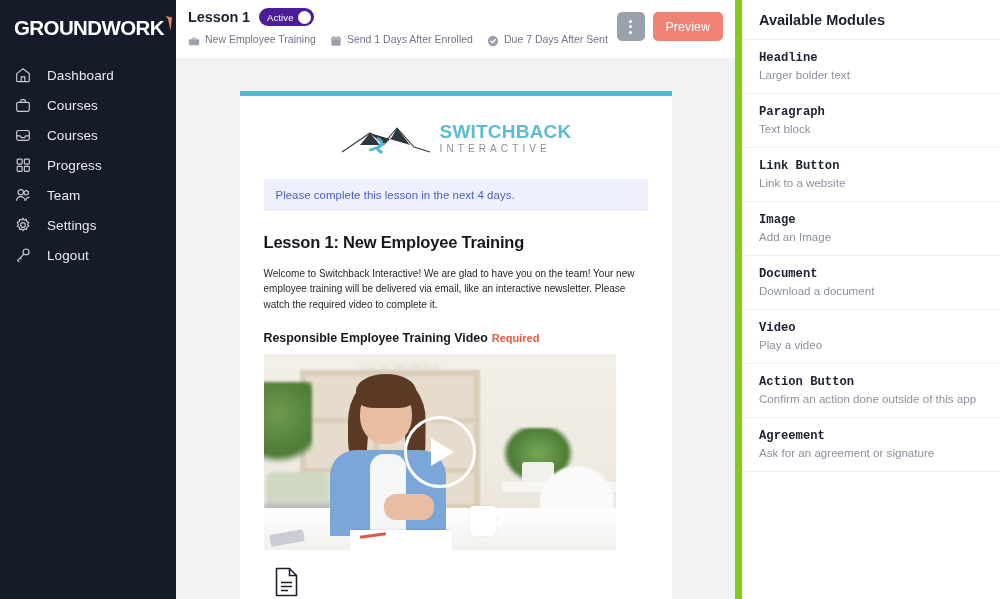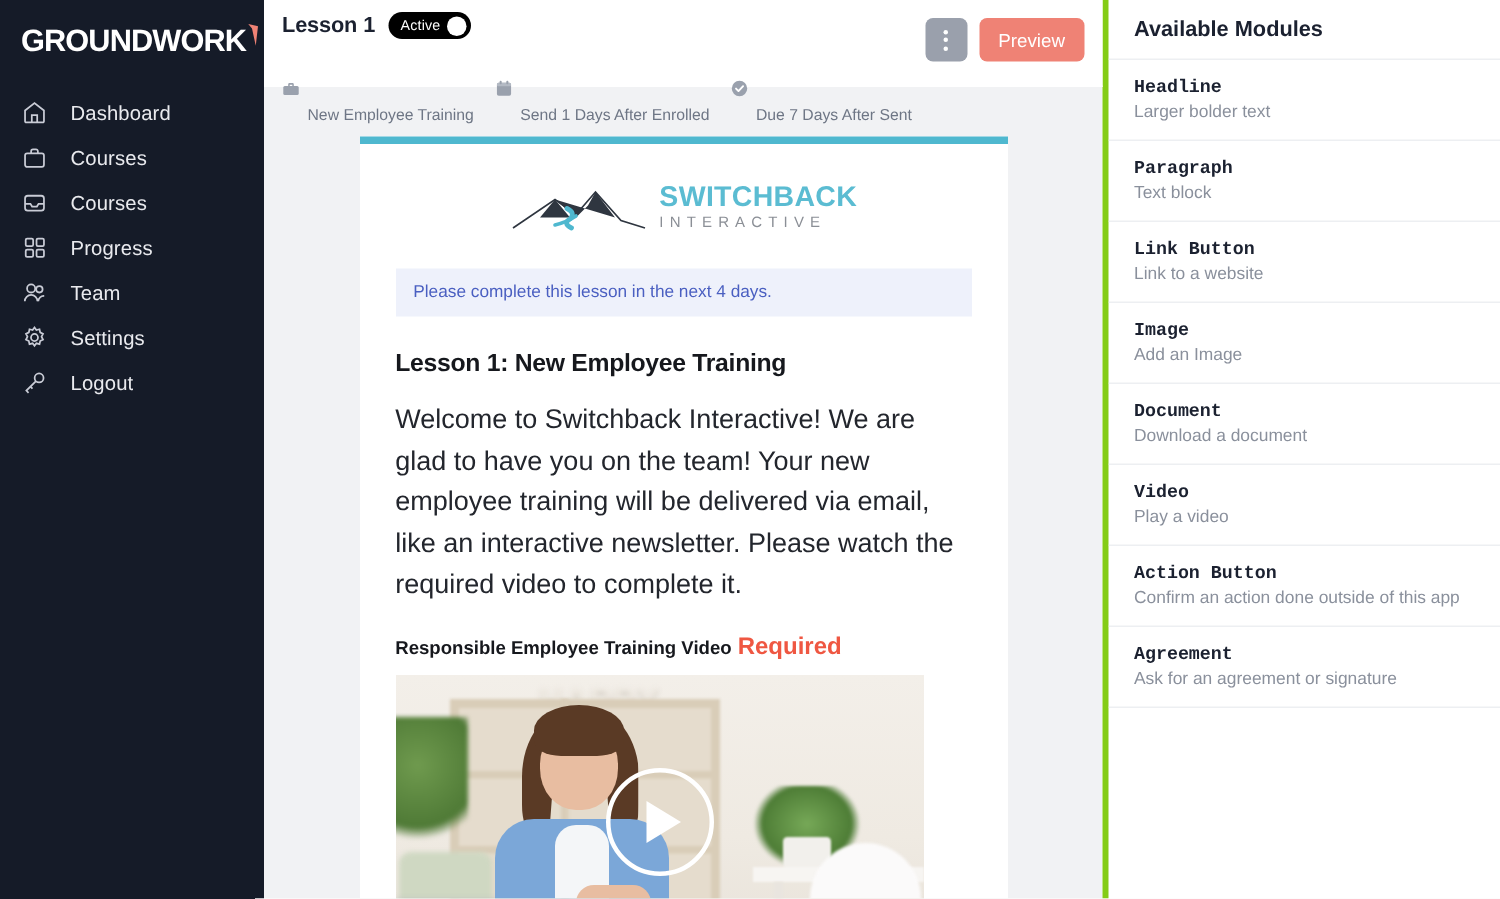--- a/index.html
+++ b/index.html
@@ -49,34 +49,34 @@
     background: #ffffff; height: 58px; flex: 0 0 58px;
     padding: 8px 12px 0 12px; position: relative;
     border-bottom: 1px solid #ffffff;
   }
   .topbar-row1 { display: flex; align-items: center; gap: 9px; }
   .lesson-title {
     font-size: 14.5px; font-weight: bold; color: #1b2130; letter-spacing: -0.1px;
   }
   .toggle-pill {
     display: inline-flex; align-items: center; gap: 4px;
-    background: #000000; border-radius: 999px;
+    background: #4c1d95; border-radius: 999px;
     height: 18px; padding: 0 3px 0 8px; cursor: pointer;
   }
   .toggle-pill .tp-label {
     font-size: 9.5px; color: #ffffff; font-weight: normal; letter-spacing: 0.1px;
   }
   .toggle-knob {
     width: 13px; height: 13px; border-radius: 50%; background: #ffffff;
   }
   .topbar-row2 {
     display: flex; align-items: center; gap: 14px; margin-top: 7px;
   }
   .chip { display: flex; align-items: center; gap: 5px; }
-  .chip-label { font-size: 10.5px; color: #6e7685; margin-top: 38px; }
+  .chip-label { font-size: 10.5px; color: #6e7685; }
   .chip-icon { width: 12px; height: 12px; flex: 0 0 12px; display:block; }
 
   .topbar-actions {
     position: absolute; right: 12px; top: 12px;
     display: flex; align-items: flex-end; gap: 8px;
   }
   .kebab-btn {
     width: 28px; height: 29px; border-radius: 5px; background: #9aa0ac;
     display: flex; flex-direction: column; align-items: center; justify-content: center;
     gap: 2.5px; cursor: pointer; border: none;
@@ -117,27 +117,27 @@
 
   .notice {
     background: #eef1fb; color: #4a5fc1; font-size: 11.5px;
     padding: 10px 12px; margin-bottom: 22px;
   }
   .headline {
     font-size: 16.5px; font-weight: bold; color: #16181d;
     letter-spacing: -0.2px; margin-bottom: 14px;
   }
   .paragraph {
-    font-size: 18px; line-height: 1.53; color: #23262d; margin-bottom: 19px;
+    font-size: 10px; line-height: 1.53; color: #23262d; margin-bottom: 19px;
   }
   .video-label {
     font-size: 12.4px; font-weight: bold; color: #16181d; margin-bottom: 9px;
   }
   .required {
-    color: #ef5742; font-weight: bold; font-size: 16px; margin-left: 4px;
+    color: #ef5742; font-weight: bold; font-size: 11px; margin-left: 4px;
   }
 
   
   .video-thumb {
     position: relative; width: 352px; height: 196px; overflow: hidden;
     background: #e8e3dc; cursor: pointer;
   }
   .vt-wall {
     position: absolute; inset: 0;
     background: linear-gradient(180deg,#f3efe9 0%,#efeae2 55%,#e7e1d8 100%);
@@ -260,21 +260,21 @@
 
   
   .doc-row {
     display: flex; align-items: flex-start; gap: 11px; padding: 16px 0 0 10px;
   }
   .doc-icon { width: 25px; height: 30px; flex: 0 0 25px; display: block; margin-top: 1px;}
 
   
   .modules {
     width: 265px; flex: 0 0 265px; height: 599px; background: #ffffff;
-    border-left: 4px solid #84cc16; overflow: hidden;
+    border-left: 7px solid #84cc16; overflow: hidden;
   }
   .modules-head {
     height: 40px; display: flex; align-items: center; padding: 0 17px;
     border-bottom: 1px solid #edeff2;
   }
   .modules-title { font-size: 14.5px; font-weight: bold; color: #1b2130; }
   .module-item {
     padding: 11px 17px 12px 17px; border-bottom: 1px solid #edeff2; cursor: grab;
   }
   .module-name { font-size: 12.2px; font-weight: bold; color: #1b2130; font-family: Liberation Mono, monospace; }

